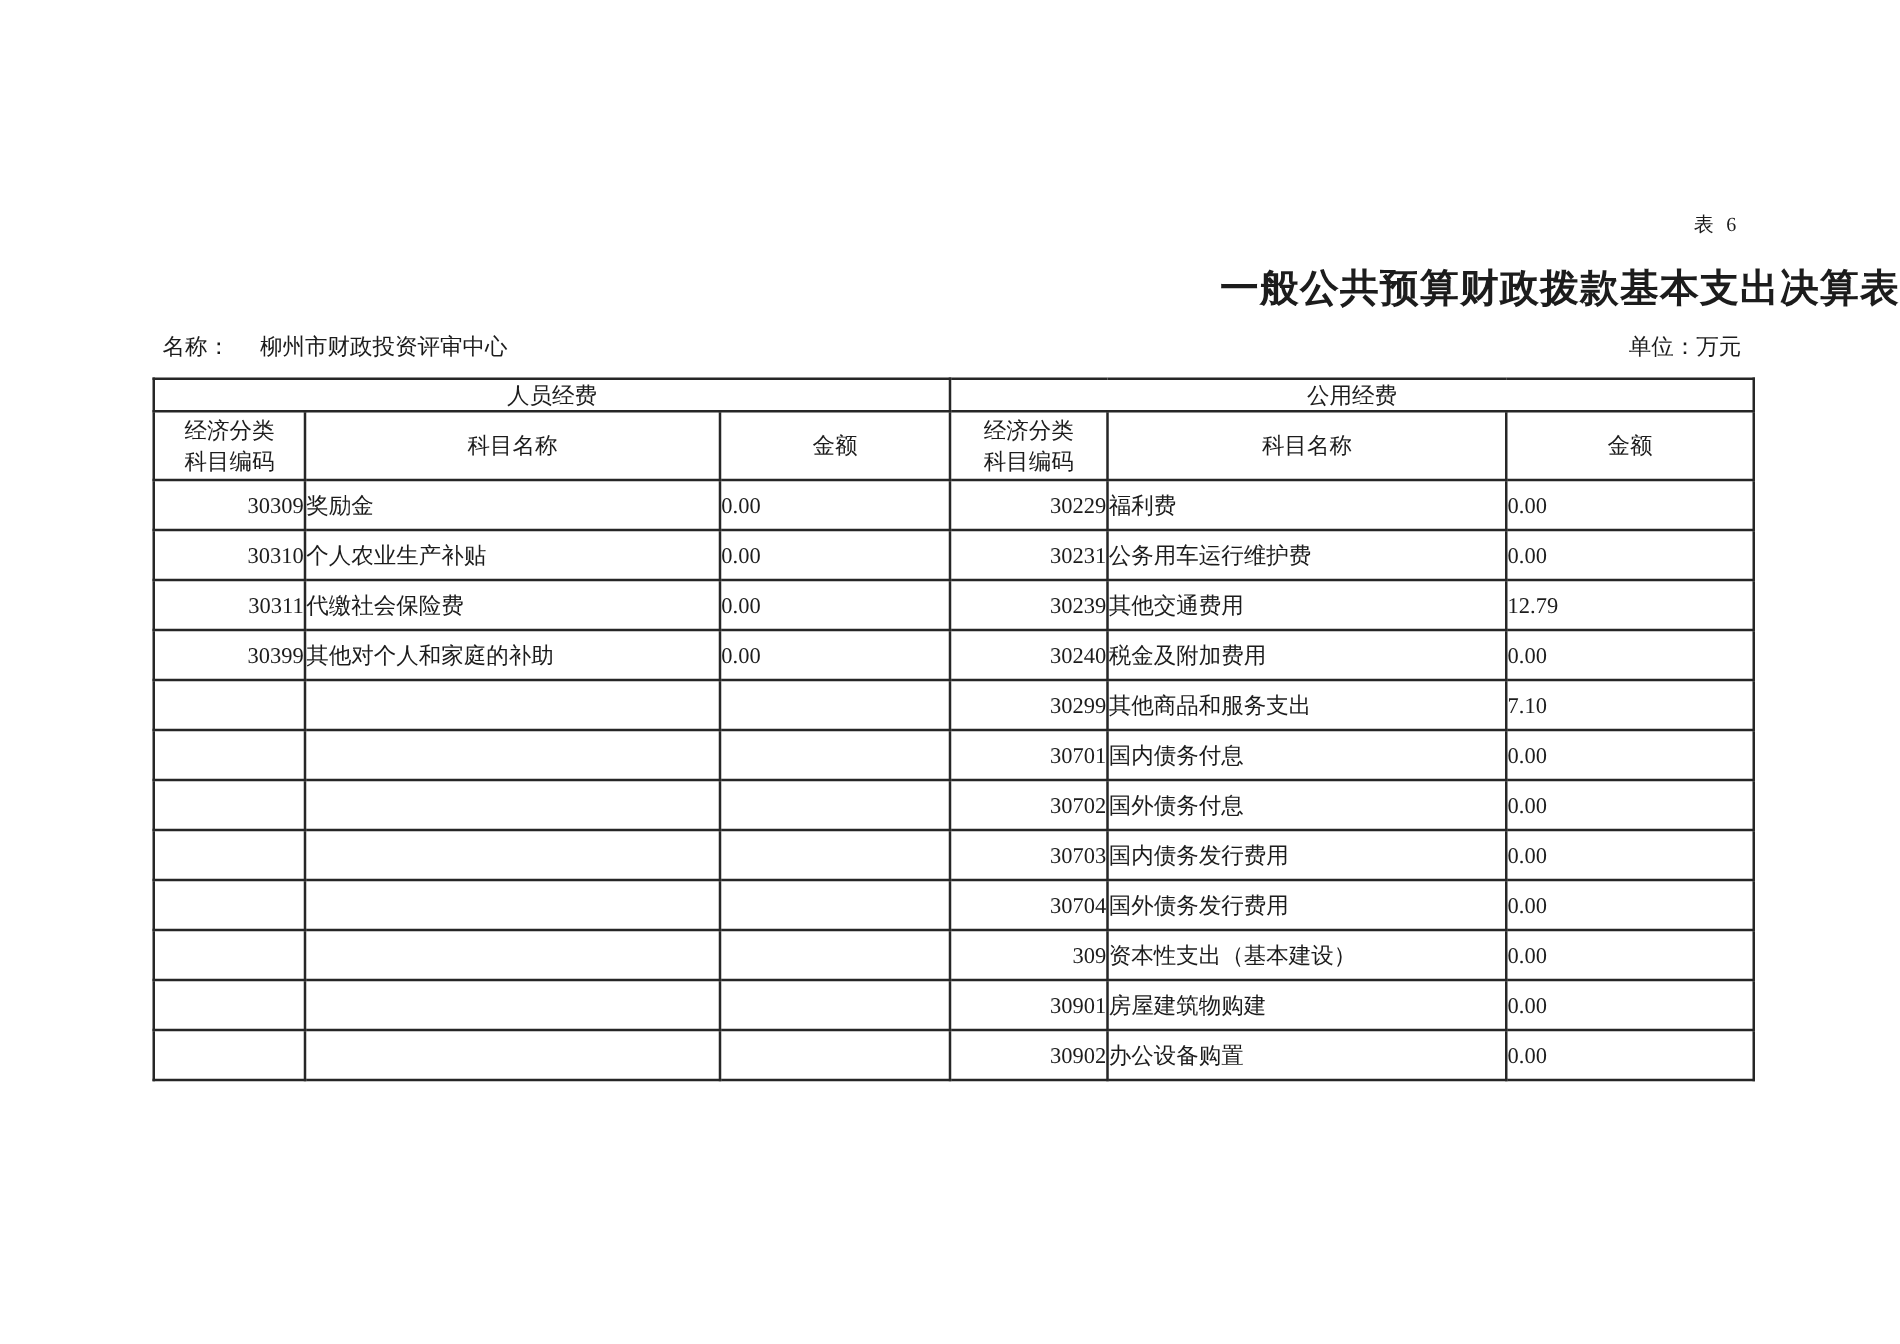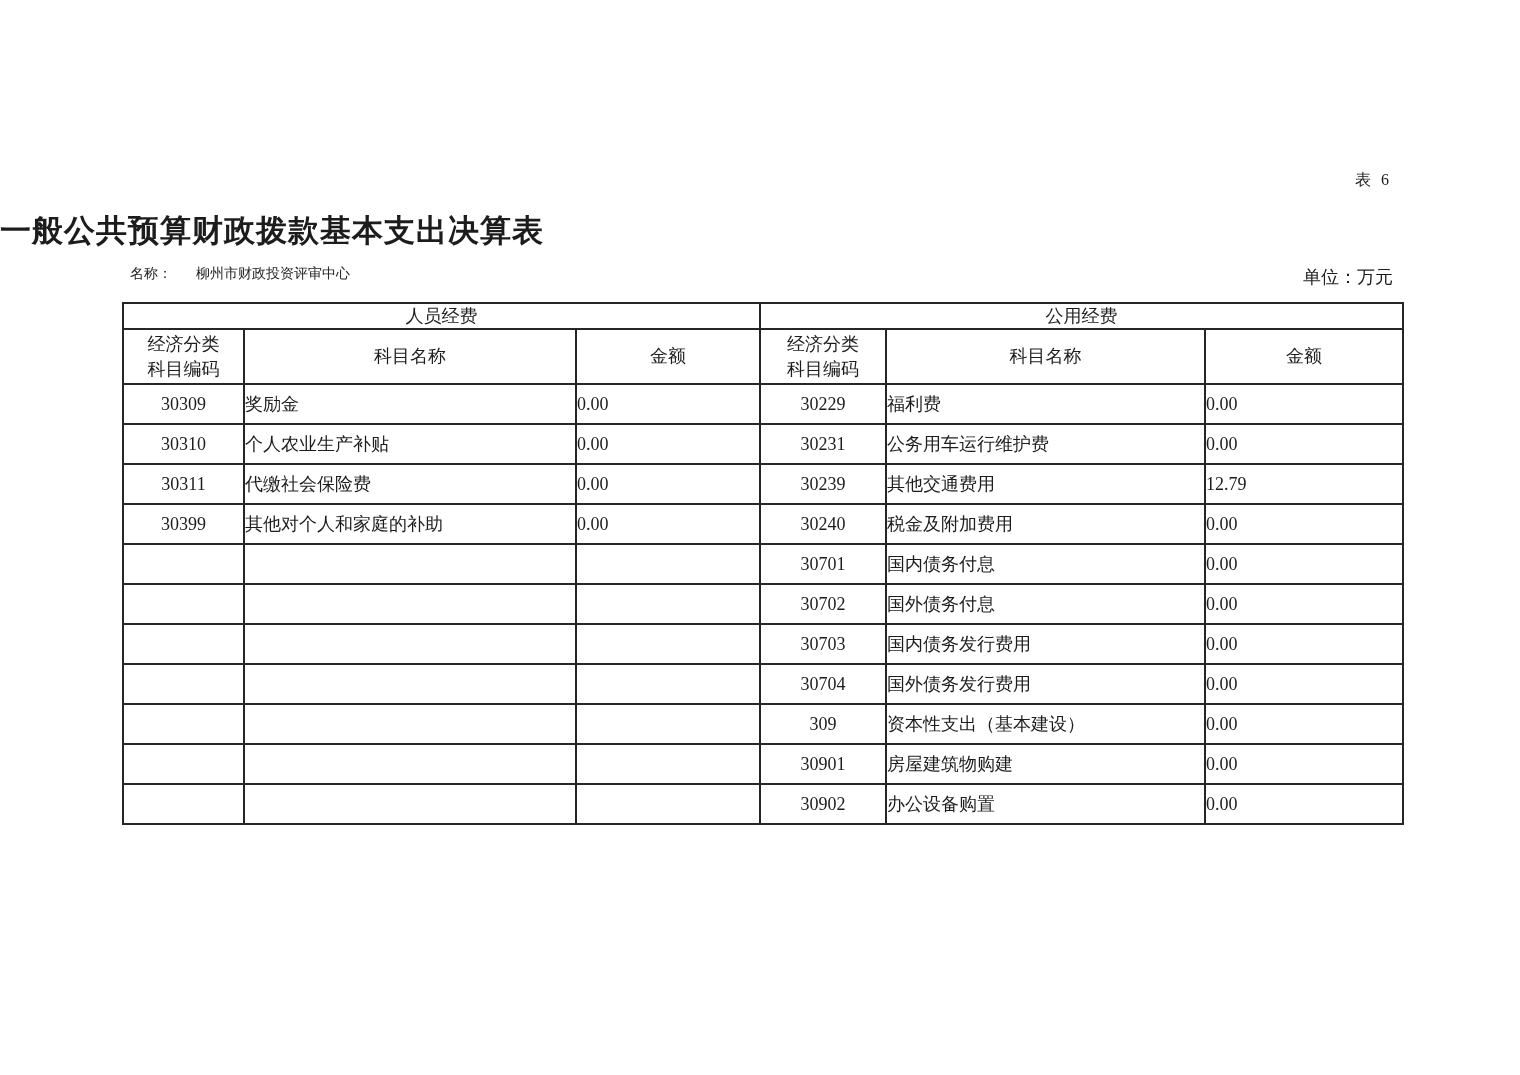--- a/index.html
+++ b/index.html
@@ -10,26 +10,26 @@
     font-family: "Liberation Serif", "DejaVu Serif", serif;
     position: relative;
     overflow: hidden;
   }
   .table-label {
     position: absolute; top: 170px; right: 128px;
     font-size: 16px; letter-spacing: 3px;
   }
   .page-title {
     position: absolute; top: 210px; left: 0; width: 100%;
-    text-align: left;
+    text-align: right;
     font-size: 31px; font-weight: bold; letter-spacing: 1px;
   }
   .meta-name {
     position: absolute; top: 265px; left: 130px;
-    font-size: 14px;
+    font-size: 18px;
   }
   .meta-name .label { margin-right: 24px; }
   .meta-unit {
     position: absolute; top: 265px; right: 127px;
     font-size: 18px;
     margin-left: 45px;
   }
   table.budget {
     position: absolute; left: 122px; top: 302px;
     width: 1280px;
@@ -43,21 +43,21 @@
     padding: 0;
     overflow: hidden;
     white-space: nowrap;
     vertical-align: middle;
   }
   tr.section-row { height: 19px; padding-left: 35px; }
   tr.section-row th { text-align: center; }
   tr.colhead-row { height: 55px; }
   tr.colhead-row th { text-align: center; line-height: 25px; }
   tr.data-row { height: 40px; }
-  td.code   { text-align: center;  padding-left: 9px; }
+  td.code   { text-align: right;  padding-left: 9px; }
   td.name   { text-align: left;  padding-left: 11px; }
   td.amount { text-align: left; padding-right: 10px; }
 </style>
 </head>
 <body>
 
 <div class="table-label">表 6</div>
 
 <div class="page-title">一般公共预算财政拨款基本支出决算表</div>
 
@@ -126,20 +126,28 @@
         <td class="name">其他对个人和家庭的补助</td>
         <td class="amount">0.00</td>
         <td class="code">30240</td>
         <td class="name">税金及附加费用</td>
         <td class="amount">0.00</td>
       </tr>
       <tr class="data-row">
         <td class="code"></td>
         <td class="name"></td>
         <td class="amount"></td>
+        <td class="code">30299</td>
+        <td class="name">其他商品和服务支出</td>
+        <td class="amount">7.10</td>
+      </tr>
+      <tr class="data-row">
+        <td class="code"></td>
+        <td class="name"></td>
+        <td class="amount"></td>
         <td class="code">30701</td>
         <td class="name">国内债务付息</td>
         <td class="amount">0.00</td>
       </tr>
       <tr class="data-row">
         <td class="code"></td>
         <td class="name"></td>
         <td class="amount"></td>
         <td class="code">30702</td>
         <td class="name">国外债务付息</td>

